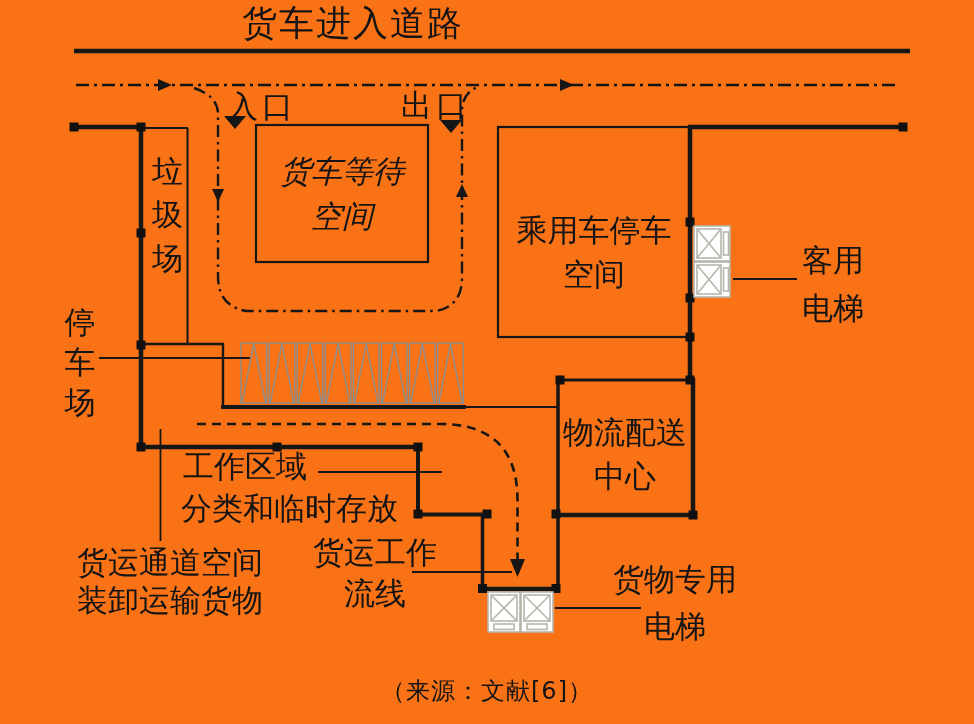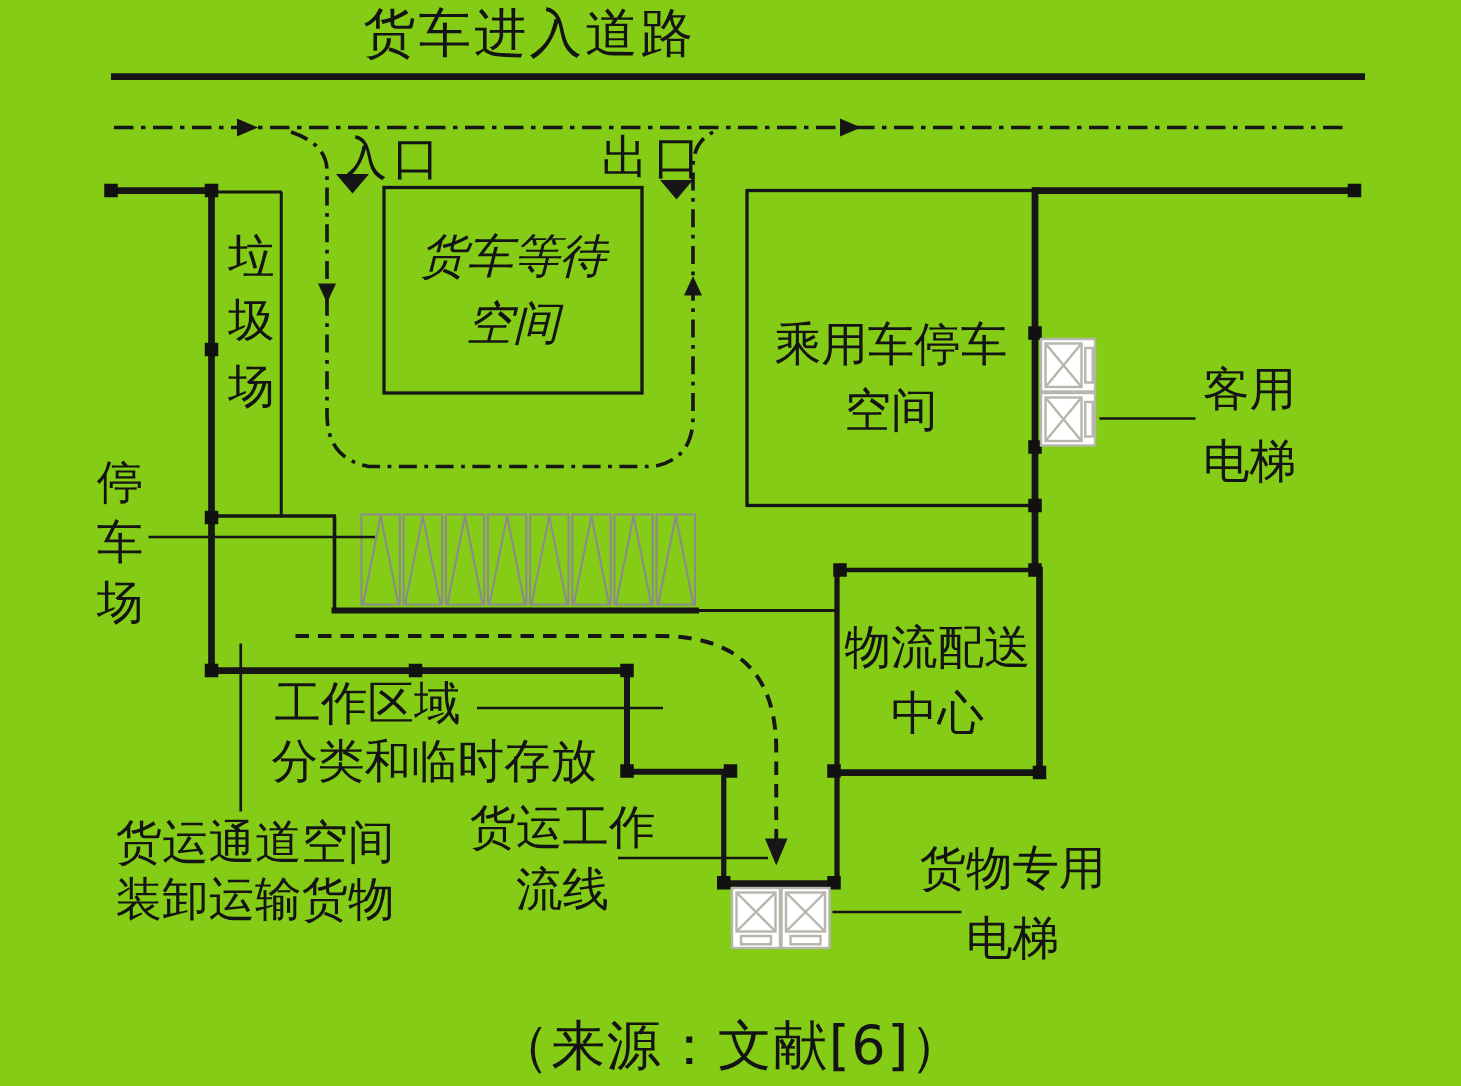--- a/index.html
+++ b/index.html
@@ -1,33 +1,33 @@
 <!DOCTYPE html>
 <html><head>
 <meta charset="utf-8">
 <style>
   html,body{margin:0;padding:0;background:#ffffff;}
   .stage{
     position:relative;width:974px;height:724px;
-    background:#84cc16;overflow:hidden;
+    background:#f97316;overflow:hidden;
     font-family:"DejaVu Serif","Liberation Serif",serif;
     color:#141414;
   }
   .stage svg{position:absolute;left:0;top:0;}
   .lbl{
     position:absolute;
     font-size:31px;line-height:1.18;white-space:nowrap;
     color:#141414;
   }
   .ctr{text-align:center;}
   .title{font-size:35px;letter-spacing:2px;}
   .vert{white-space:normal;word-break:break-all;text-align:center;}
   .caption{
     font-family:"DejaVu Sans","Liberation Sans",sans-serif;
-    font-size:36px;font-weight:500;letter-spacing:1px;
+    font-size:24px;font-weight:500;letter-spacing:1px;
   }
   .gate{letter-spacing:4px;}
 </style>
 </head>
 <body>
 
 <div class="stage">
 
   <svg width="974" height="724" viewBox="0 0 974 724">
 
@@ -163,21 +163,21 @@
   <div class="lbl ctr" style="left:797px;top:236px;width:72px;line-height:1.55;">
     <div>客用</div>
     <div>电梯</div>
   </div>
 
   <div class="lbl ctr" style="left:558px;top:410px;width:134px;line-height:1.42;">
     <div>物流配送</div>
     <div>中心</div>
   </div>
 
-  <div class="lbl" style="left:183px;top:451px;">工作区域</div>
+  <div class="lbl" style="left:183px;top:451px;font-family:Liberation Mono, monospace;">工作区域</div>
   <div class="lbl" style="left:181px;top:490px;">分类和临时存放</div>
 
   <div class="lbl ctr" style="left:310px;top:532px;width:130px;line-height:1.32;">
     <div>货运工作</div>
     <div>流线</div>
   </div>
 
   <div class="lbl" style="left:77px;top:543px;line-height:1.24;">
     <div>货运通道空间</div>
     <div>装卸运输货物</div>

